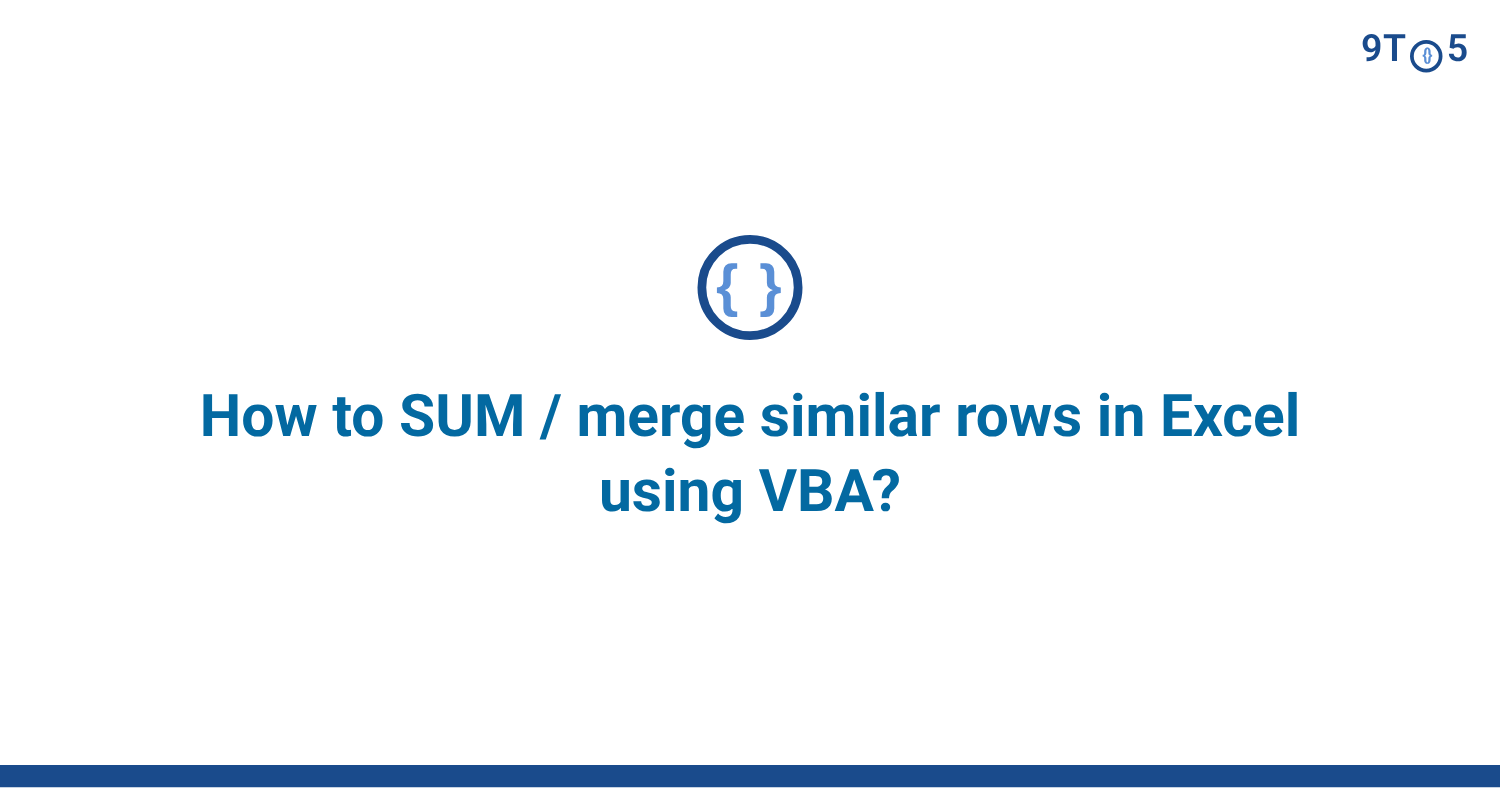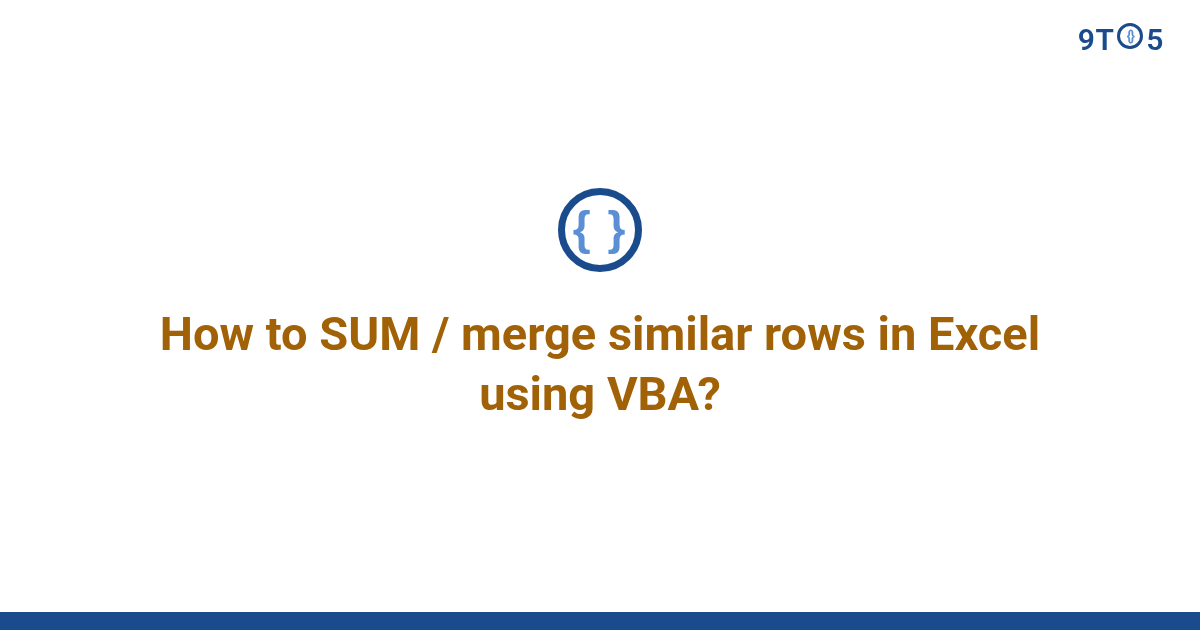--- a/index.html
+++ b/index.html
@@ -5,23 +5,23 @@
     * { margin: 0; padding: 0; box-sizing: border-box; }
     html, body { width: 1200px; height: 630px; overflow: hidden; }
     body {
       font-family: -apple-system, BlinkMacSystemFont, "Segoe UI", Roboto, Helvetica, Arial, sans-serif;
       background: #ffffff;
       position: relative;
     }
     .header {
       position: absolute;
       top: 22px;
-      right: 36px;
+      right: 25px;
       display: flex;
-      align-items: flex-start;
+      align-items: flex-end;
       gap: 2px;
       font-size: 30px;
       font-weight: 500;
       letter-spacing: 0.5px;
     }
     .header .t9 { color: #1a4b8c; font-weight: 600; }
     .header .o-icon {
       display: inline-flex;
       width: 26px; height: 26px;
       border: 3px solid #1a4b8c;
@@ -64,21 +64,21 @@
       color: #5a8fd6;
       font-size: 46px;
       font-weight: 700;
       letter-spacing: 2px;
       line-height: 1;
       font-family: "Segoe UI", Arial, sans-serif;
       position: relative;
       top: -2px;
     }
     .title {
-      color: #a16207;
+      color: #0369a1;
       font-size: 47px;
       font-weight: 700;
       text-align: center;
       line-height: 1.28;
       max-width: 960px;
     }
     .footer-bar {
       position: absolute;
       left: 0; right: 0; bottom: 0;
       height: 18px;

